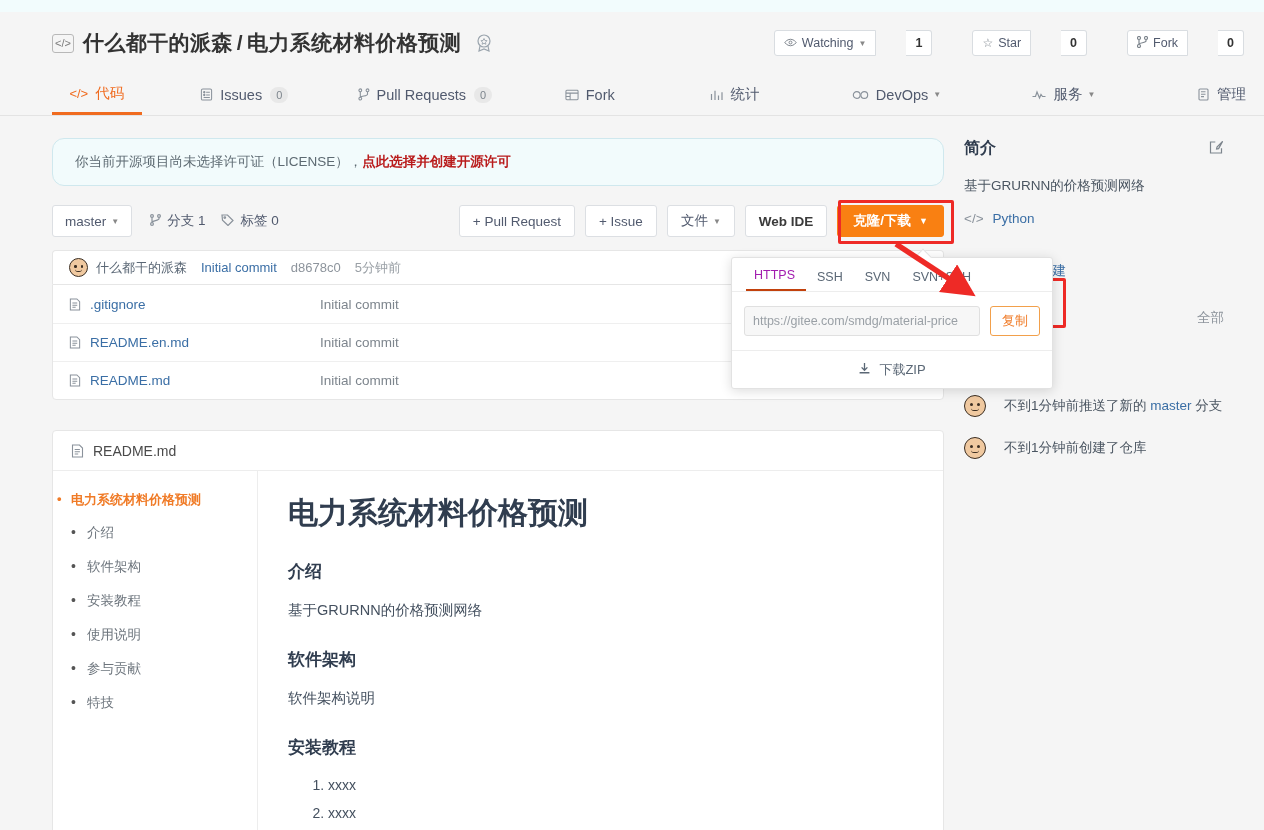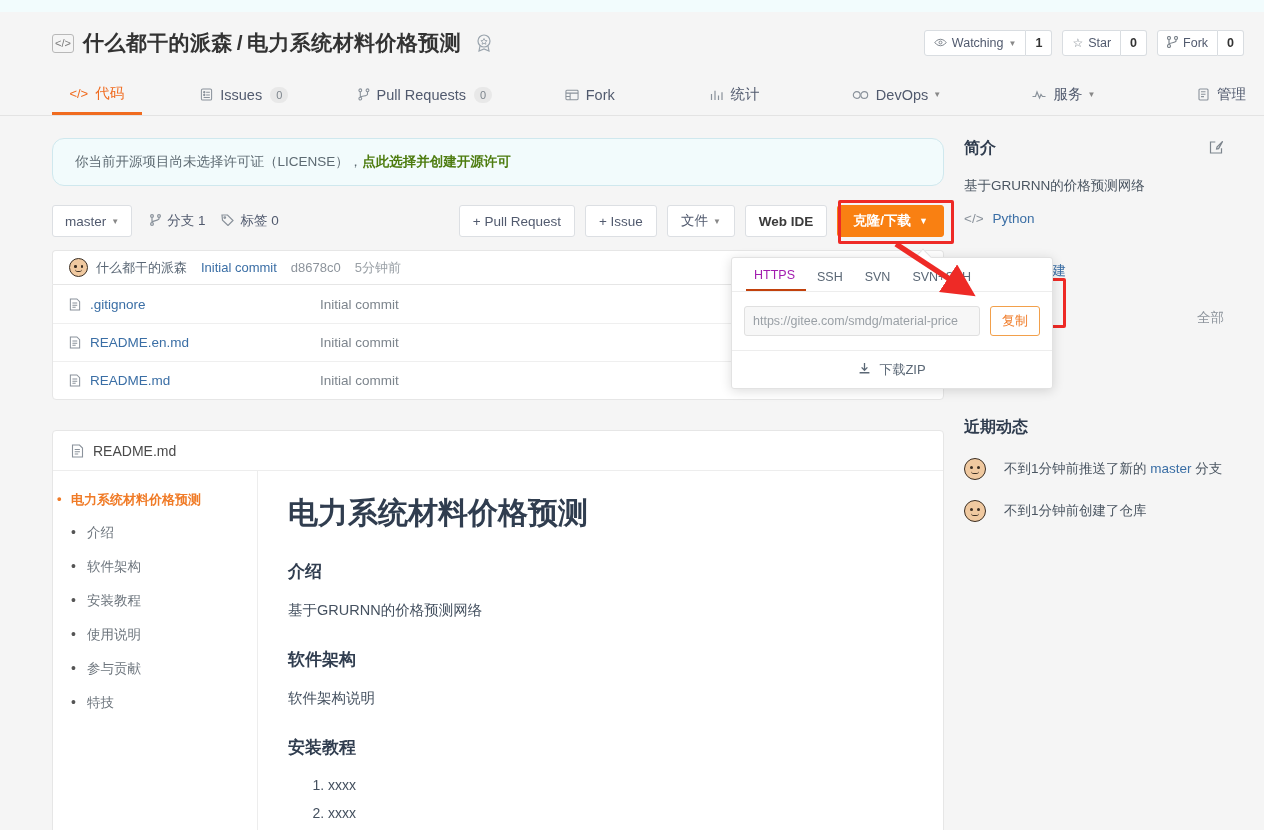--- a/index.html
+++ b/index.html
@@ -37,21 +37,21 @@
     display:inline-flex; align-items:center; justify-content:center;
   }
 
   .top-actions {
     position:absolute; right:20px; top:50%; transform:translateY(-50%);
     display:flex; align-items:center; gap:10px;
   }
   .btn-group { display:flex; align-items:stretch; height:26px; }
   .btn-group > div {
     border:1px solid #d9dde1; background:#fff; display:flex; align-items:center;
-    padding:0 9px; font-size:12.5px; color:#515a6e; white-space:nowrap;
+    padding:0 9px; font-size:12.5px; color:#515a6e; white-space:nowrap;margin-left:30px;
   }
   .btn-group > div:first-child { border-radius:3px 0 0 3px; }
   .btn-group > div:last-child { border-radius:0 3px 3px 0; border-left:none; font-weight:bold; color:#333; }
   .btn-group .icn { margin-right:5px; font-size:12px; color:#7d858d; }
   .caret { margin-left:5px; font-size:8px; color:#888; }
 
   
   .nav-tabs {
     height:42px; display:flex; align-items:flex-end;
     padding-left:52px; border-bottom:1px solid #e3e3e3;
@@ -74,21 +74,21 @@
   
   .page { display:flex; padding:0 20px 0 52px; position:relative; }
   .main-col { width:892px; flex:none; }
   .side-col { width:280px; flex:none; padding-left:20px; }
 
   .alert {
     margin-top:22px; background:#f2fbfc; border:1px solid #cfe8ee;
     border-radius:12px; height:48px; display:flex; align-items:center;
     padding:0 22px; font-size:13.5px; color:#5d6a72;
   }
-  .alert a { color:#4d7c0f; font-weight:bold; text-decoration:none; }
+  .alert a { color:#b91c1c; font-weight:bold; text-decoration:none; }
 
   .toolbar { display:flex; align-items:center; margin-top:18px; height:34px; position:relative; }
   .sel-btn {
     border:1px solid #dcdfe3; background:#fff; border-radius:3px;
     height:32px; display:flex; align-items:center; padding:0 12px;
     font-size:13.5px; color:#515a6e;
   }
   .meta-items { display:flex; align-items:center; margin-left:18px; gap:16px; font-size:13.5px; color:#515a6e; }
   .meta-items .m { display:flex; align-items:center; gap:6px; }
   .meta-items .m svg, .meta-items .m .g { color:#8a929b; }
@@ -518,21 +518,20 @@
       </div>
       <div class="side-row2">
         <span class="lbl">贡献者 (1)</span>
         <span class="all">全部</span>
       </div>
       <div class="contrib-avatars">
         <span class="avatar lg">
             <span class="mouth"></span>
           </span>
       </div>
-      <div class="recent-title">近期动态</div>
       <div class="recent-item">
         <span class="avatar md">
             <span class="mouth"></span>
           </span>
         <span><span>不到1分钟前推送了新的 </span><span class="lnk">master</span><span> 分支</span></span>
       </div>
       <div class="recent-item">
         <span class="avatar md">
             <span class="mouth"></span>
           </span>

